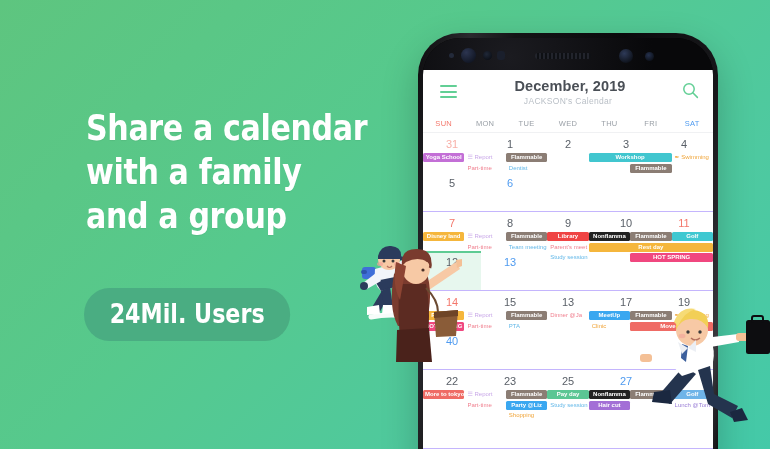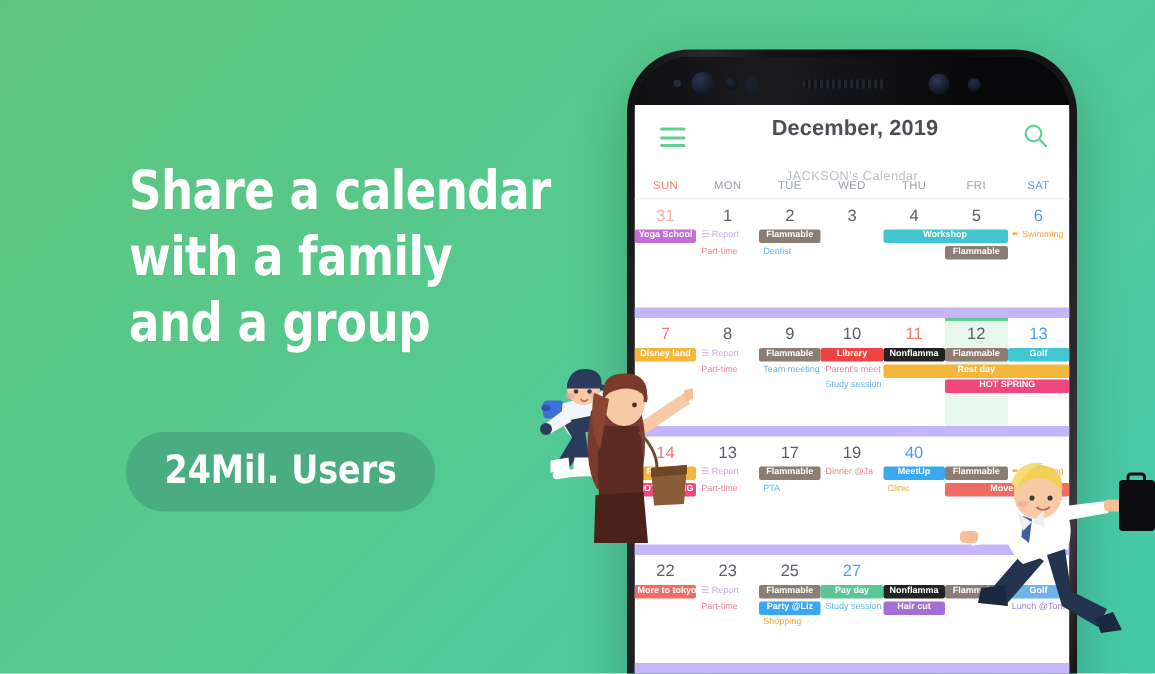--- a/index.html
+++ b/index.html
@@ -80,21 +80,21 @@
     position:absolute; left:17px; top:15px; width:17px; height:13px;
     display:flex; flex-direction:column; justify-content:space-between;
     cursor:pointer;
   }
   .hamburger i{display:block; height:2px; background:#62cf95; border-radius:1px;}
   .month-title{
     position:absolute; left:4px; right:0; top:8px; text-align:center;
     font-size:14.5px; font-weight:bold; color:#4a4f56; letter-spacing:.1px;
   }
   .sub-title{
-    position:absolute; left:0; right:0; top:42px; text-align:center;
+    position:absolute; left:0; right:0; top:26px; text-align:center;
     font-size:8.5px; color:#b9bfc6; letter-spacing:.3px;
   }
   .search-icon{
     position:absolute; right:14px; top:12px; width:17px; height:17px; cursor:pointer;
   }
 
   
   .dow{
     display:grid; grid-template-columns:repeat(7,1fr);
     border-bottom:1px solid #f0f1f3;
@@ -103,22 +103,22 @@
   .dow span{
     text-align:center; font-size:7.5px; font-weight:normal;
     color:#9aa0a7; letter-spacing:.3px;
   }
   .dow span.sun{color:#f4786c;}
   .dow span.sat{color:#4f9bf0;}
 
   
   .weeks{ }
   .week{
-    display:grid; grid-template-columns:repeat(7,1fr);
-    border-bottom:7px solid #c4b5fd;
+    display:grid; grid-template-columns:repeat(5,1fr);
+    border-bottom:1px solid #c4b5fd;
     min-height:79px;
     position:relative;
   }
   .day{ position:relative; padding-top:4px; }
   .day.today{ background:#e7f7ee; box-shadow:inset 0 2px 0 0 #5ecb93; }
   .daynum{
     text-align:center; font-size:11px; color:#5a6068; line-height:14px;
     font-family:"Liberation Sans",sans-serif;
   }
   .daynum.sun{color:#f4786c;}
@@ -266,20 +266,23 @@
             <div class="ev" style="left: 71.4286%; width: 14.2857%; top: 20px; background: rgb(139, 125, 116);">Flammable</div>
             <div class="ev" style="left: 85.7143%; width: 14.2857%; top: 20px; background: rgb(63, 200, 209);">Golf</div>
             <div class="ev" style="left: 57.1429%; width: 42.8571%; top: 30.5px; background: rgb(245, 182, 60);">Rest day</div>
             <div class="ev" style="left: 71.4286%; width: 28.5714%; top: 41px; background: rgb(240, 71, 127);">HOT SPRING</div>
           </div>
           <div class="week">
             <div class="day">
               <div class="daynum sun">14</div>
             </div>
             <div class="day">
+              <div class="daynum">15</div>
+            </div>
+            <div class="day">
               <div class="daynum">13</div>
             </div>
             <div class="day">
               <div class="daynum">17</div>
             </div>
             <div class="day">
               <div class="daynum">19</div>
             </div>
             <div class="day">
               <div class="daynum sat">40</div>

